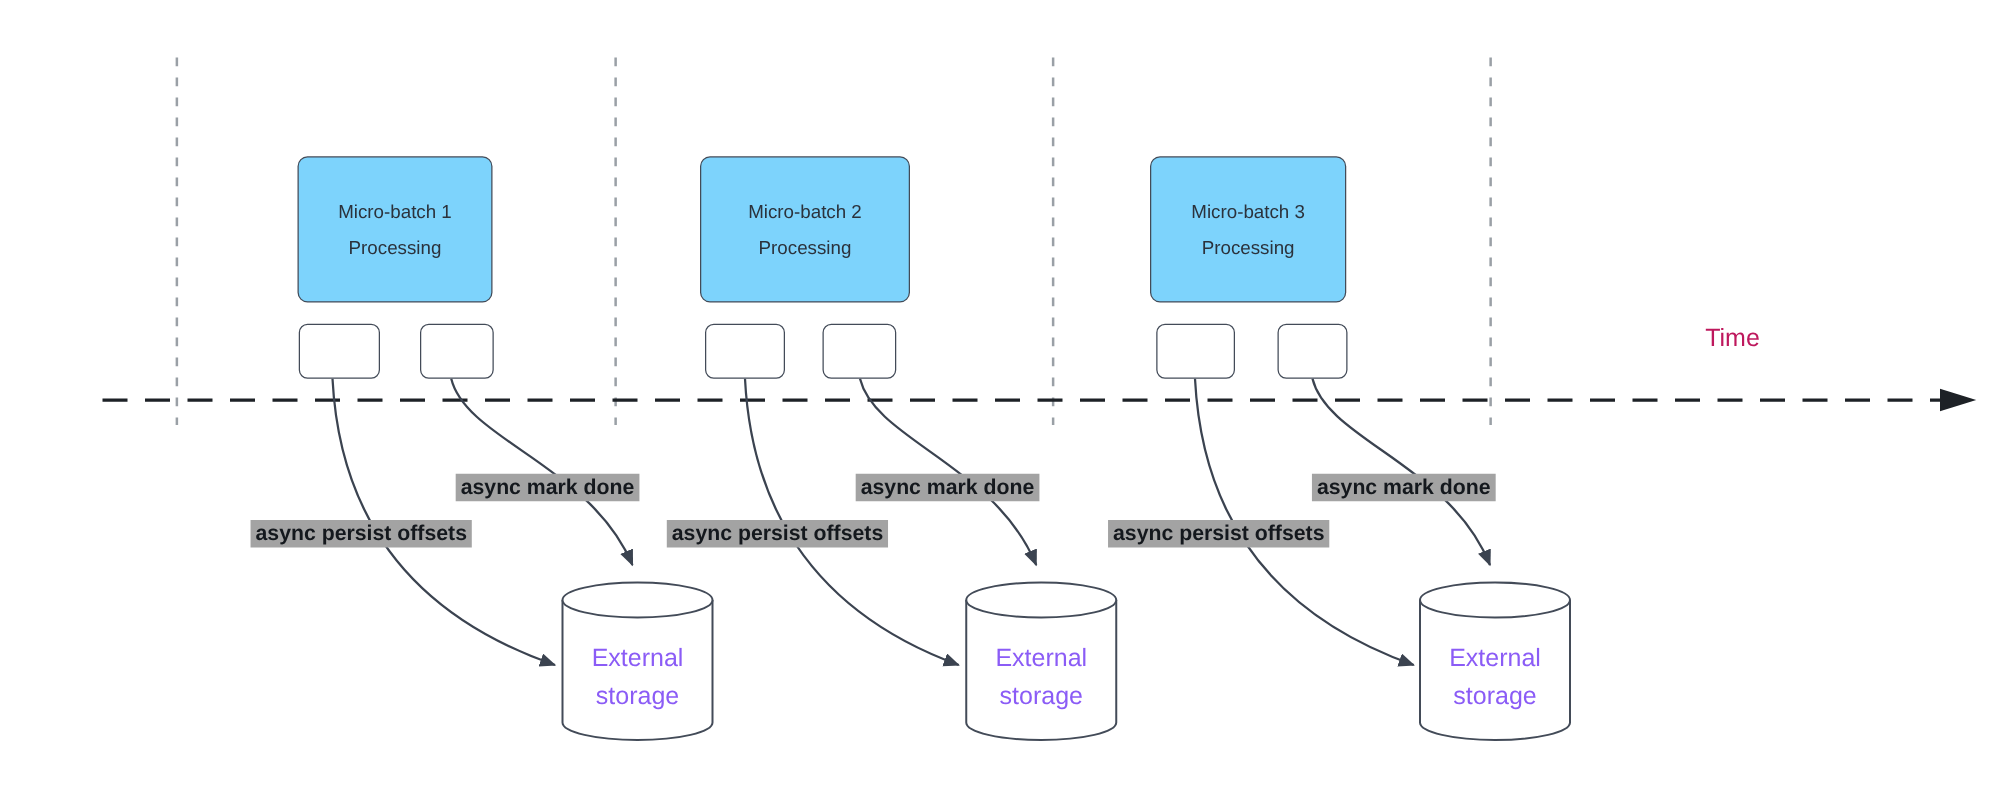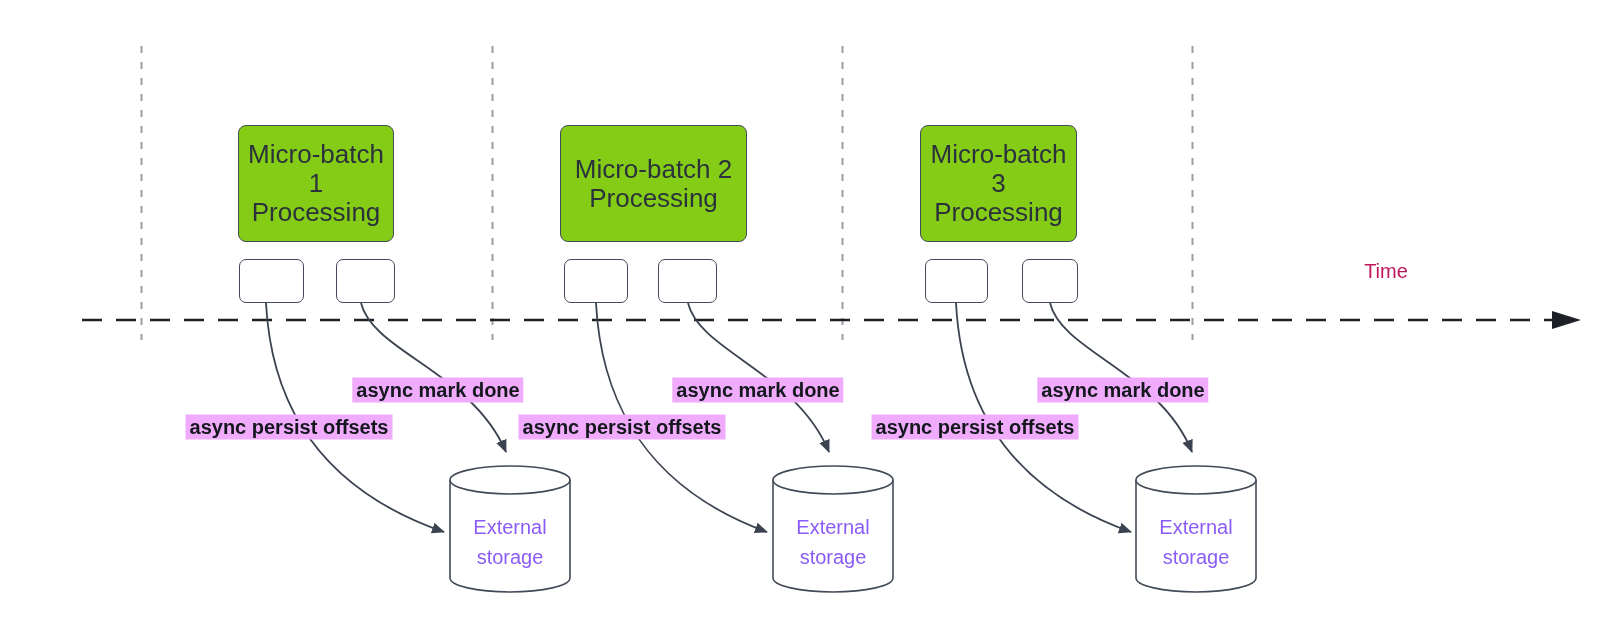--- a/index.html
+++ b/index.html
@@ -17,46 +17,46 @@
   }
   .svg-layer {
     position: absolute;
     left: 0;
     top: 0;
   }
   .node-box {
     position: absolute;
     border: 1.6px solid #434b58;
     border-radius: 8px;
-    background: #84cc16;
+    background: #7dd3fc;
     box-sizing: border-box;
     display: flex;
     flex-direction: column;
     align-items: center;
     justify-content: center;
     text-align: center;
     color: #2b323c;
-    font-size: 26px;
+    font-size: 15px;
     line-height: 29px;
   }
   .mini-box {
     position: absolute;
     border: 1.6px solid #434b58;
     border-radius: 7px;
     background: #ffffff;
     box-sizing: border-box;
   }
   .edge-label {
     position: absolute;
     transform: translate(-50%, -50%);
     white-space: nowrap;
-    font-size: 20px;
+    font-size: 17px;
     font-weight: bold;
     color: #14181d;
-    background: #f0abfc;
+    background: #a3a3a3;
     padding: 1px 4px;
     text-align: center;
   }
   .storage-label {
     position: absolute;
     transform: translate(-50%, -50%);
     text-align: center;
     color: #8b5cf6;
     font-size: 20px;
     line-height: 30px;
@@ -131,21 +131,21 @@
   </div>
   <div class="mini-box" style="left:239px; top:259px; width:65px; height:44px;"></div>
   <div class="mini-box" style="left:336px; top:259px; width:59px; height:44px;"></div>
   <div class="edge-label" style="left:289px; top:427px;">async persist offsets</div>
   <div class="edge-label" style="left:438px; top:390px;">async mark done</div>
   <div class="storage-label" style="left:510px; top:542px;">
     <div>External</div>
     <div>storage</div>
   </div>
 
-  <div class="node-box" style="left:560px; top:125px; width:187px; height:117px;">
+  <div class="node-box" style="left:560px; top:125px; width:168px; height:117px;">
     <span>Micro-batch 2</span>
     <span>Processing</span>
   </div>
   <div class="mini-box" style="left:564px; top:259px; width:64px; height:44px;"></div>
   <div class="mini-box" style="left:658px; top:259px; width:59px; height:44px;"></div>
   <div class="edge-label" style="left:622px; top:427px;">async persist offsets</div>
   <div class="edge-label" style="left:758px; top:390px;">async mark done</div>
   <div class="storage-label" style="left:833px; top:542px;">
     <div>External</div>
     <div>storage</div>

